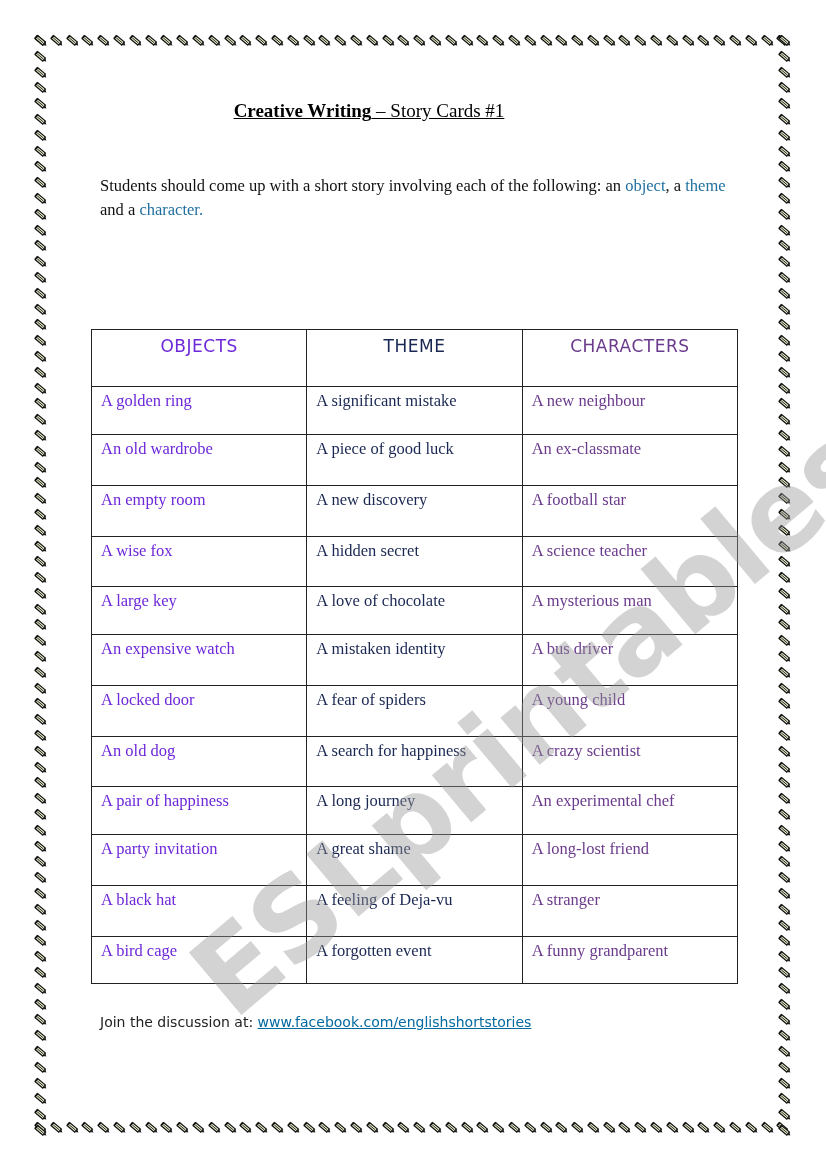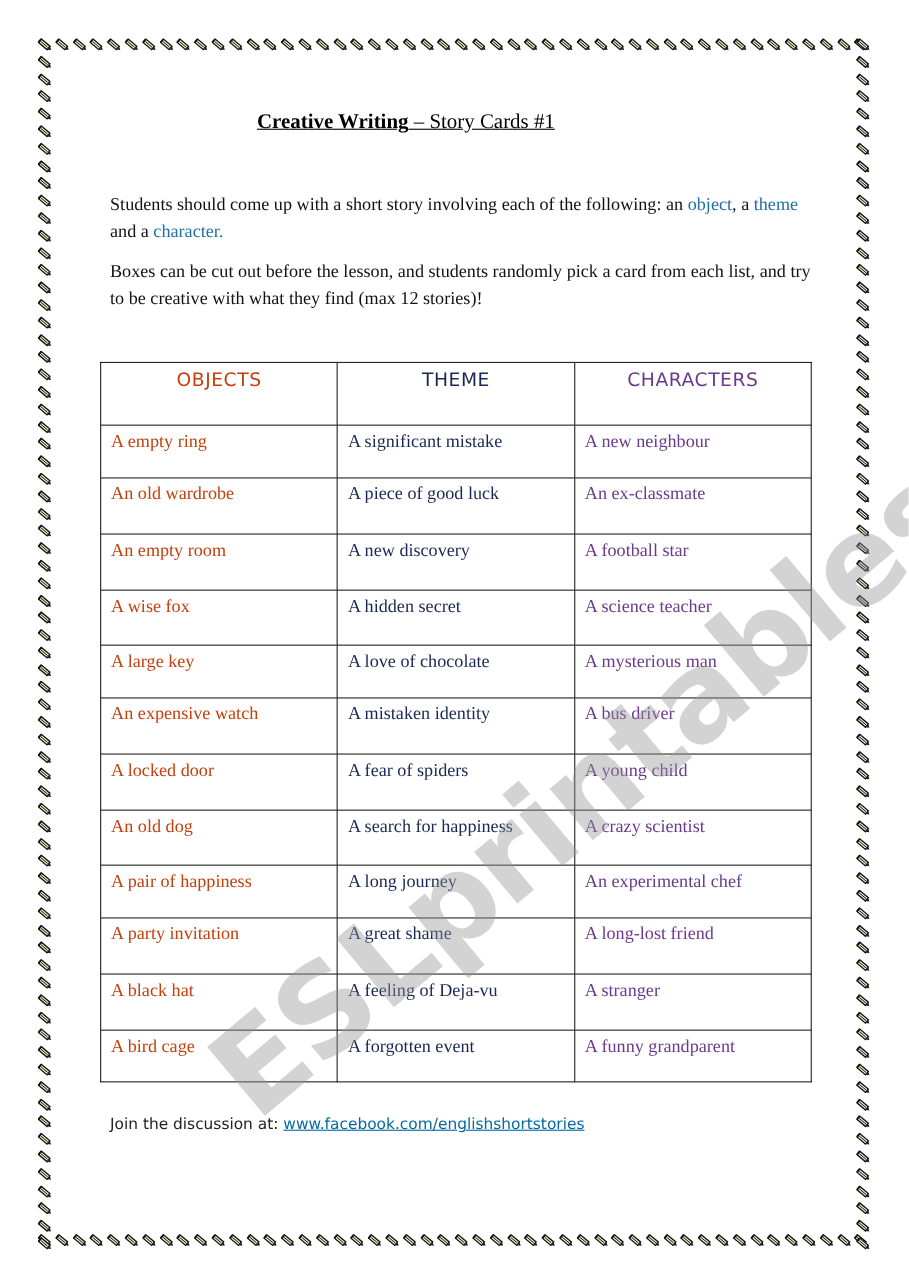--- a/index.html
+++ b/index.html
@@ -21,21 +21,21 @@
     .intro { position: absolute; left: 100px; top: 174px; width: 640px; font-family: "Liberation Serif", serif; font-size: 16.5px; color: #111; line-height: 24px; }
     .intro p { margin: 0 0 13px 0; }
     .hl { color: #1f6fa0; }
 
     .watermark { position: absolute; left: 75px; top: 560px; font-family: "DejaVu Sans", sans-serif; font-weight: bold; font-size: 112px; color: rgba(150,150,150,0.42); transform: rotate(-40deg); transform-origin: center; white-space: nowrap; letter-spacing: -2px; pointer-events: none; z-index: 5; }
 
     table.cards { position: absolute; left: 91px; top: 329px; border-collapse: collapse; width: 647px; font-family: "Liberation Serif", serif; font-size: 16.5px; }
     table.cards td, table.cards th { border: 1.3px solid #222; vertical-align: top; padding: 0 9px; text-align: left; font-weight: normal; }
     table.cards th { height: 50px; text-align: center; font-family: "DejaVu Sans", sans-serif; font-size: 17px; padding-top: 6px; letter-spacing: 0.5px; }
     table.cards td { height: 44px; padding-top: 4px; }
-    .c-obj { color: #c2410c; }
+    .c-obj { color: #6d28d9; }
     .c-theme { color: #1a2752; }
     .c-char { color: #6a3a8c; }
     th.c-obj, th.c-theme, th.c-char { width: 33.3%; }
 
     .footer { position: absolute; left: 100px; top: 1014px; font-family: "DejaVu Sans", sans-serif; font-size: 14px; color: #222; }
     .footer .link { color: #0369a1; text-decoration: underline; }
   </style>
 </head>
 <body>
 
@@ -2409,34 +2409,33 @@
       </span>
     </div>
 </div>
 
 <div class="title">
   <span class="t1">Creative Writing</span><span class="t2"> – Story Cards #1</span>
 </div>
 
 <div class="intro">
   <p><span>Students should come up with a short story involving each of the following: an </span><span class="hl">object</span><span>, a </span><span class="hl">theme</span><span> and a </span><span class="hl">character.</span></p>
-  <p>Boxes can be cut out before the lesson, and students randomly pick a card from each list, and try to be creative with what they find (max 12 stories)!</p>
 </div>
 
 <table class="cards">
   <thead>
     <tr>
       <th class="c-obj">OBJECTS</th>
       <th class="c-theme">THEME</th>
       <th class="c-char">CHARACTERS</th>
     </tr>
   </thead>
   <tbody id="card-rows">
       <tr>
-        <td class="c-obj" style="height: 43px;">A empty ring</td>
+        <td class="c-obj" style="height: 43px;">A golden ring</td>
         <td class="c-theme" style="height: 43px;">A significant mistake</td>
         <td class="c-char" style="height: 43px;">A new neighbour</td>
       </tr>
       <tr>
         <td class="c-obj" style="height: 46px;">An old wardrobe</td>
         <td class="c-theme" style="height: 46px;">A piece of good luck</td>
         <td class="c-char" style="height: 46px;">An ex-classmate</td>
       </tr>
       <tr>
         <td class="c-obj" style="height: 46px;">An empty room</td>

